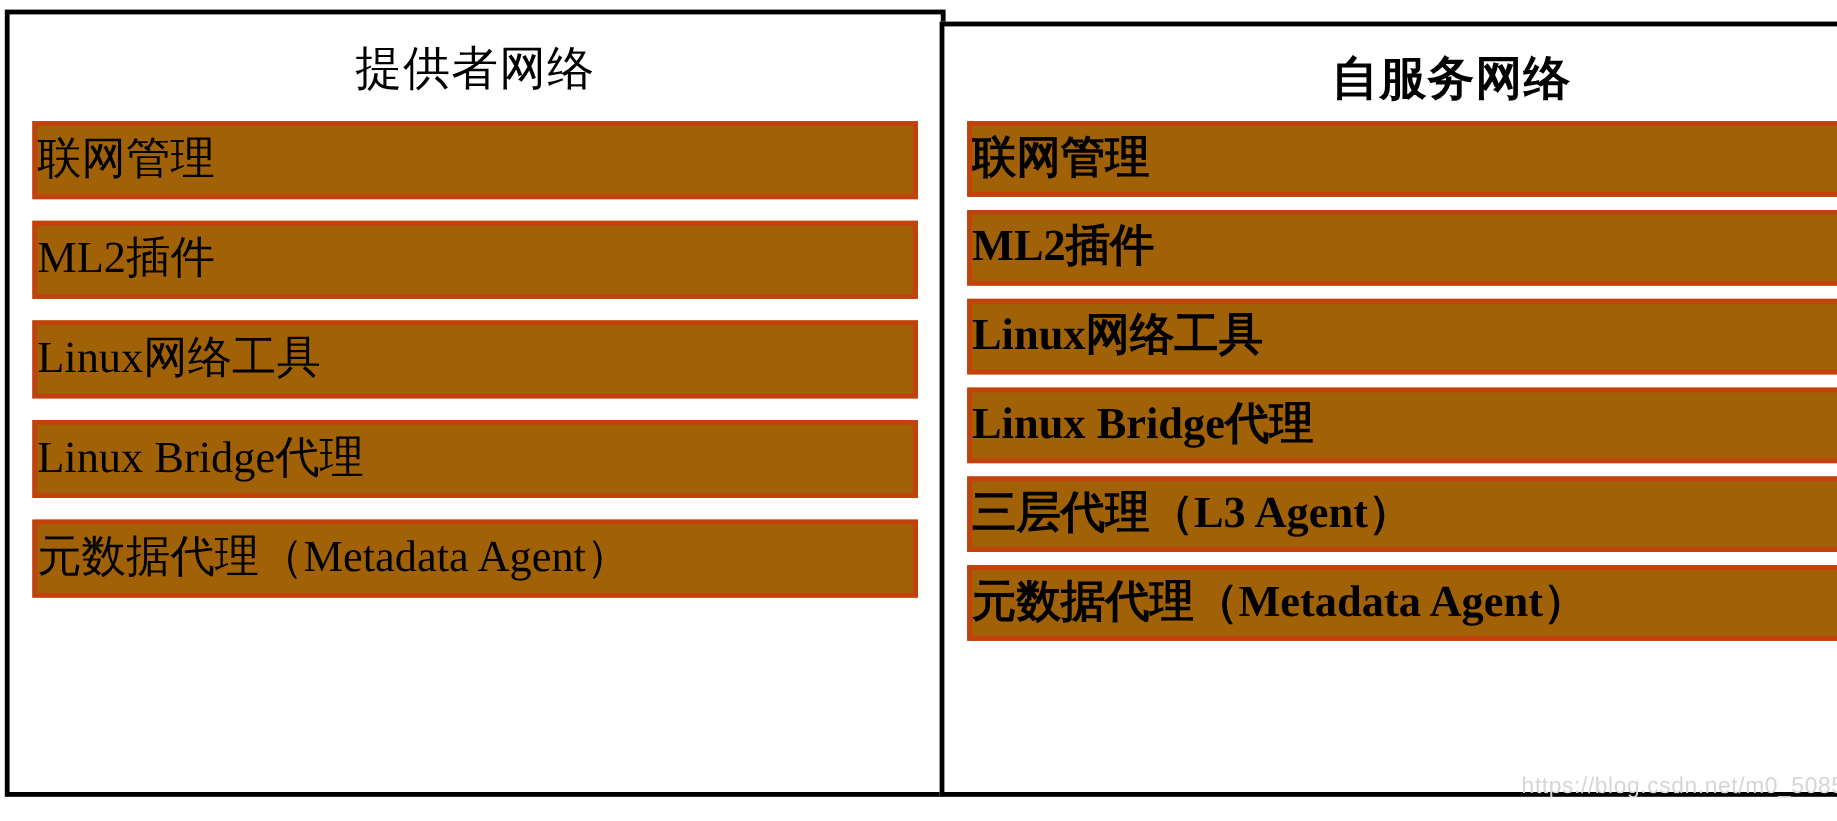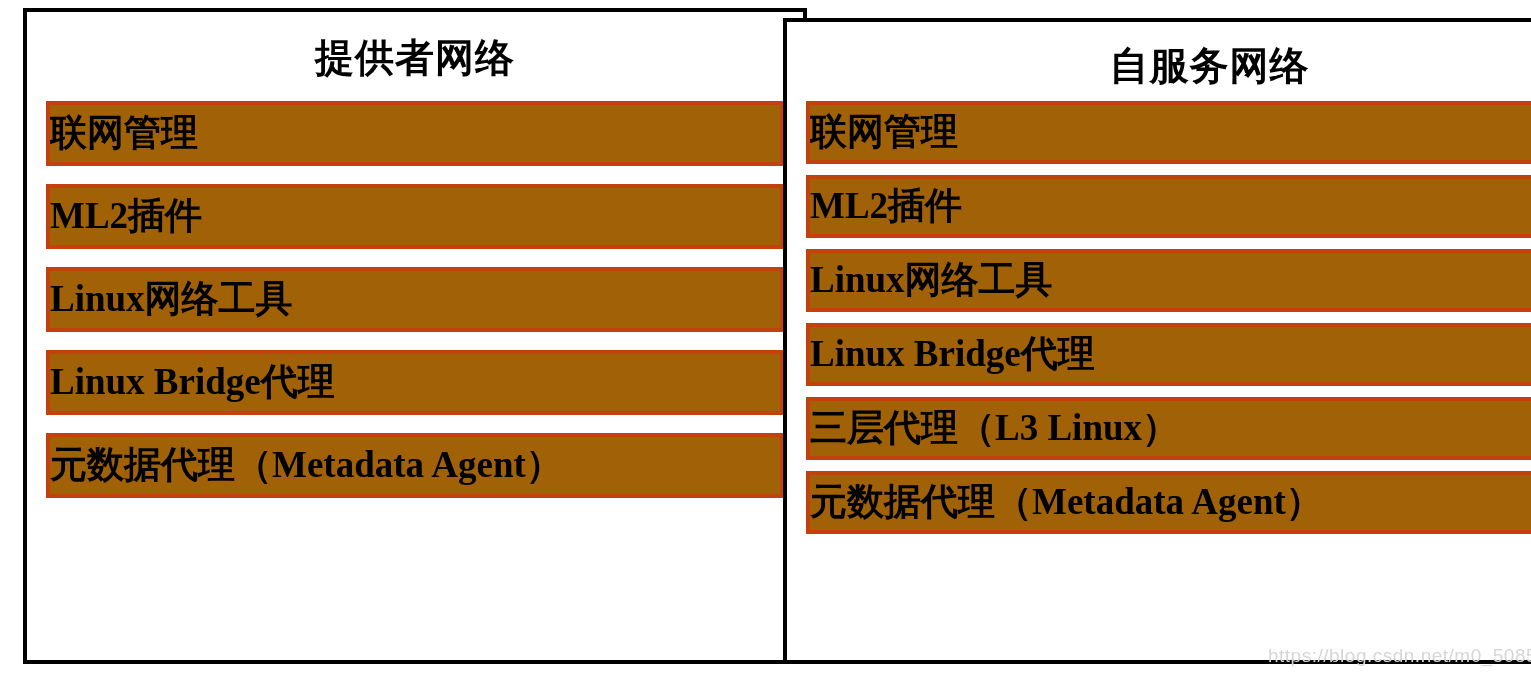--- a/index.html
+++ b/index.html
@@ -25,25 +25,24 @@
   }
 
   
   .panel {
     position: absolute;
     box-sizing: border-box;
     background: #ffffff;
     border: 4px solid #000000;
   }
   .panel-left {
-    left: 23px;
+    left: 4px;
     top: 8px;
     width: 784px;
     height: 656px;
-    font-weight: bold;
   }
   .panel-right {
     left: 783px;
     top: 18px;
     width: 853px;
     height: 646px;
     font-weight: bold;
   }
 
   
@@ -139,21 +138,21 @@
       <div class="row">
         <span class="row-label">ML2插件</span>
       </div>
       <div class="row">
         <span class="row-label">Linux网络工具</span>
       </div>
       <div class="row">
         <span class="row-label">Linux Bridge代理</span>
       </div>
       <div class="row">
-        <span class="row-label">三层代理（L3 Linux）</span>
+        <span class="row-label">三层代理（L3 Agent）</span>
       </div>
       <div class="row">
         <span class="row-label">元数据代理（Metadata Agent）</span>
       </div>
     </div>
   </div>
 
   <div class="watermark">https://blog.csdn.net/m0_50854537</div>
 
 </div>

